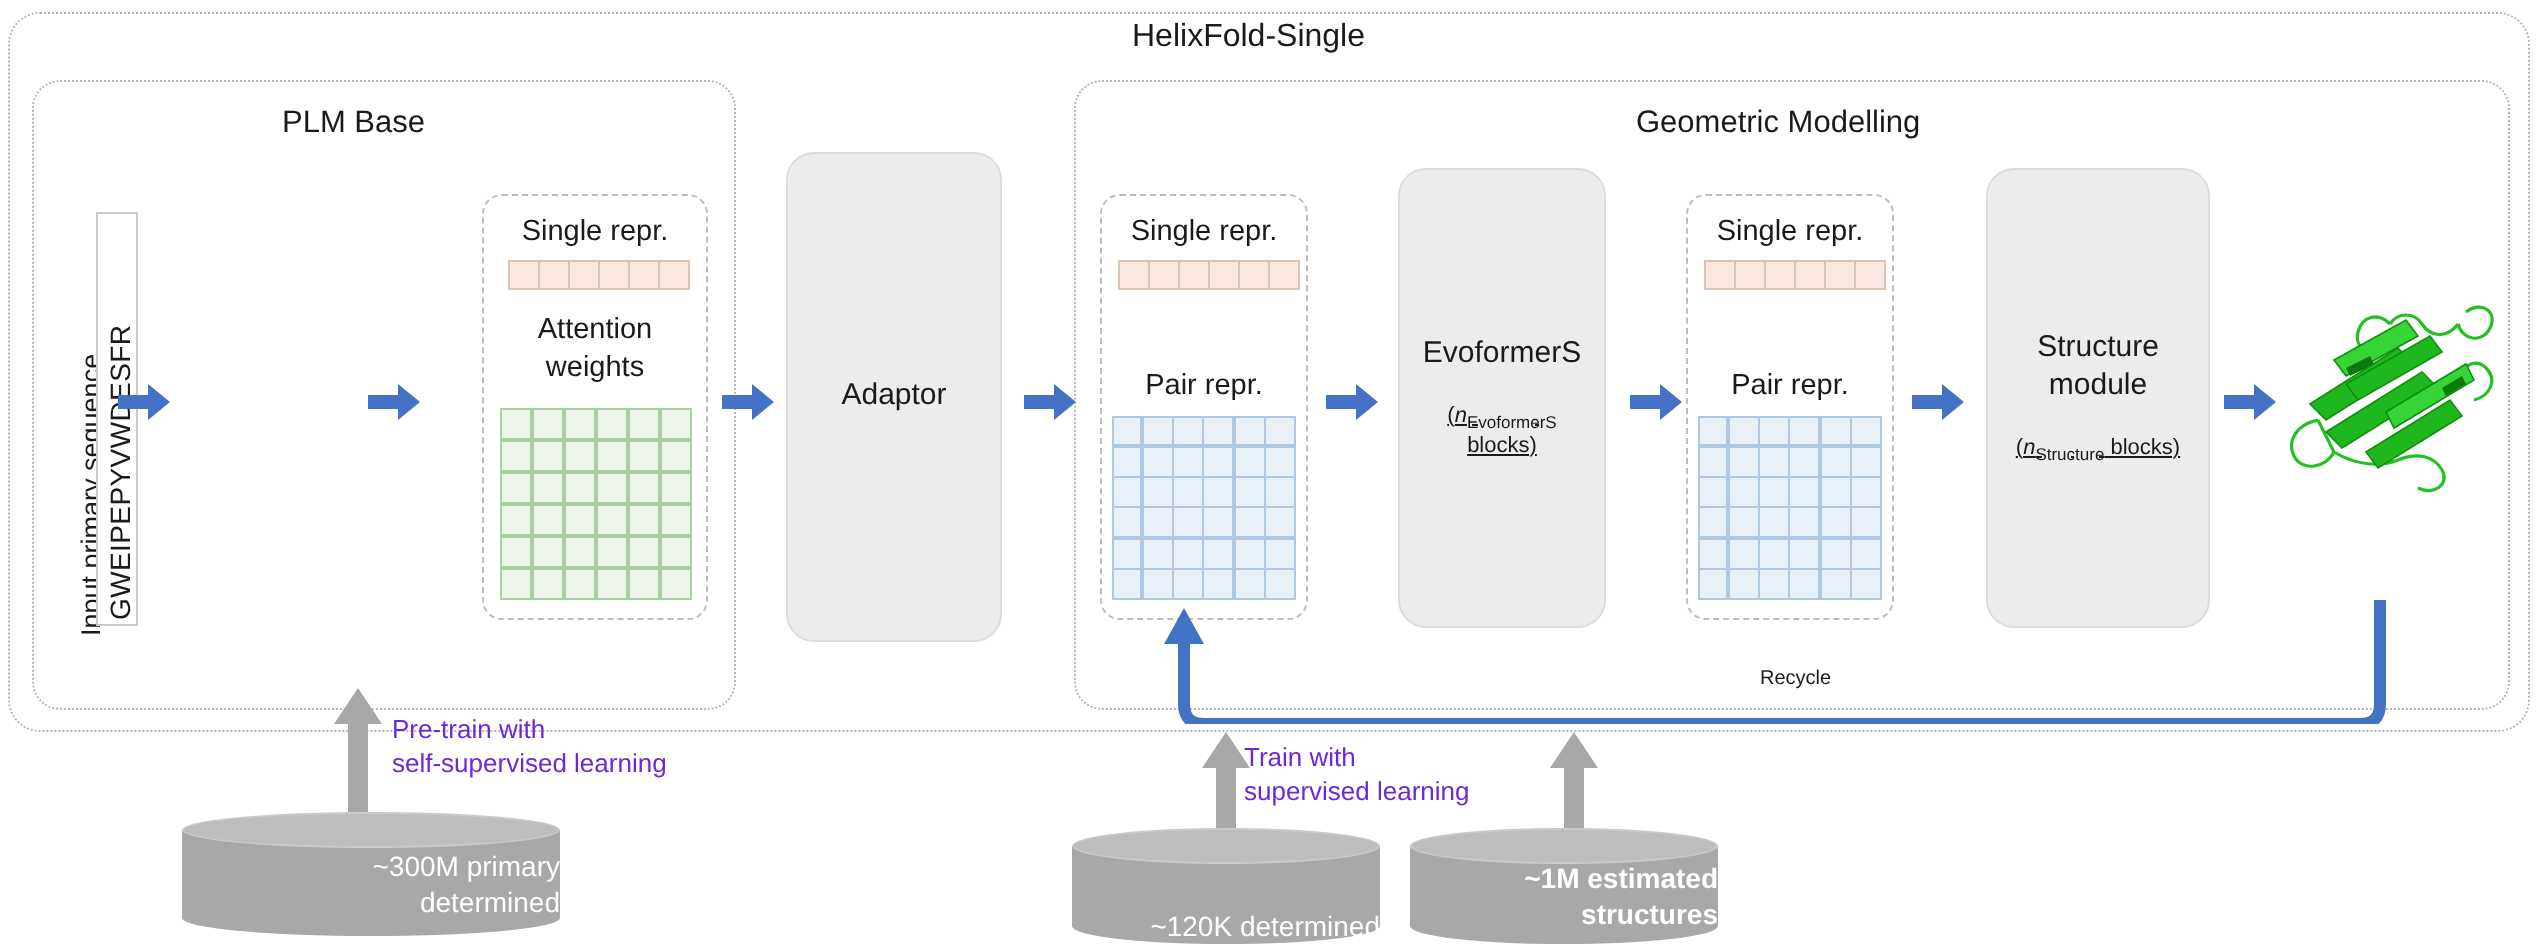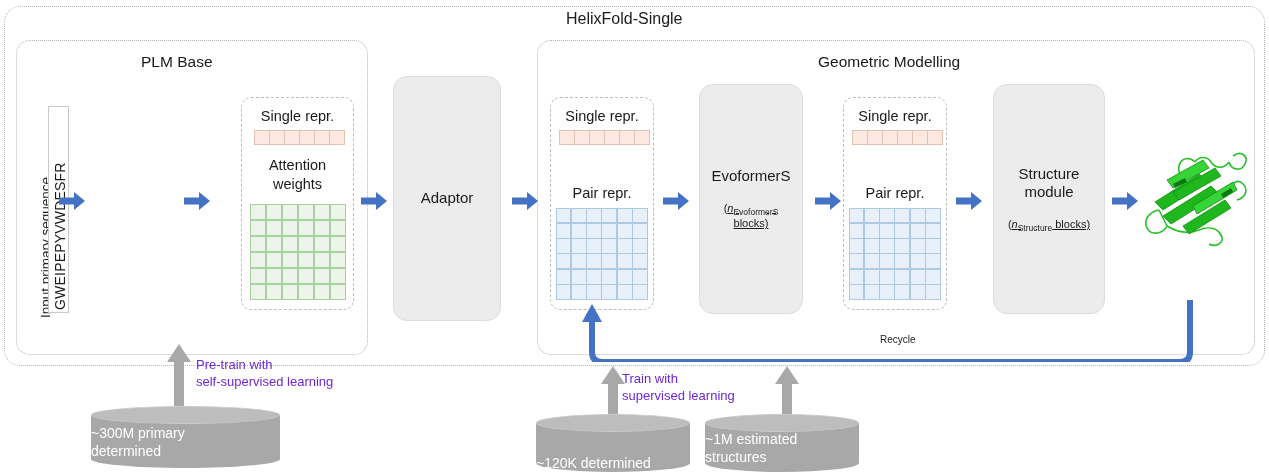--- a/index.html
+++ b/index.html
@@ -59,21 +59,21 @@
 
   
   .vtext{position:absolute;transform-origin:0 0;white-space:nowrap;font-size:14px;color:#1a1a1a;}
   .seq-box{position:absolute;border:1px solid #c9c9c9;background:#fff;box-sizing:border-box;}
 
   
   .cyl{position:absolute;}
   .cyl .body{position:absolute;left:0;right:0;background:#a8a8a8;}
   .cyl .top{position:absolute;left:0;right:0;height:18px;border-radius:50%/50%;background:#bdbdbd;border:1px solid #c9c9c9;box-sizing:border-box;}
   .cyl .bot{position:absolute;left:0;right:0;height:18px;border-radius:50%/50%;background:#a8a8a8;}
-  .cyl .ctext{position:absolute;left:0;right:0;text-align:left;color:#fff;font-size:14px;line-height:1.25;}
+  .cyl .ctext{position:absolute;left:0;right:0;text-align:right;color:#fff;font-size:14px;line-height:1.25;}
 
   
   .flabel{position:absolute;font-size:13px;line-height:1.3;color:#6d28d9;white-space:nowrap;}
   .recycle-label{position:absolute;font-size:10px;color:#1a1a1a;}
   .recycle-path{position:absolute;left:575px;top:300px;}
   .protein{position:absolute;left:1137px;top:140px;width:118px;height:110px;}
 </style>
 </head>
 <body>
 
@@ -382,19 +382,19 @@
     <div class="ctext" style="top:17px;margin-top:24px;">
       <span>~120K determined</span><br>
       <span>structures</span>
     </div>
   </div>
 
   <div class="cyl" style="left:705px;top:414px;width:154px;height:58px;">
     <div class="bot" style="top:40px;"></div>
     <div class="body" style="top:9px;height:40px;"></div>
     <div class="top" style="top:0;"></div>
-    <div class="ctext" style="top:17px;">
+    <div class="ctext" style="top:17px;font-weight:bold;">
       <span>~1M estimated</span><br>
       <span>structures</span>
     </div>
   </div>
 
 </div>
 
 </body></html>

